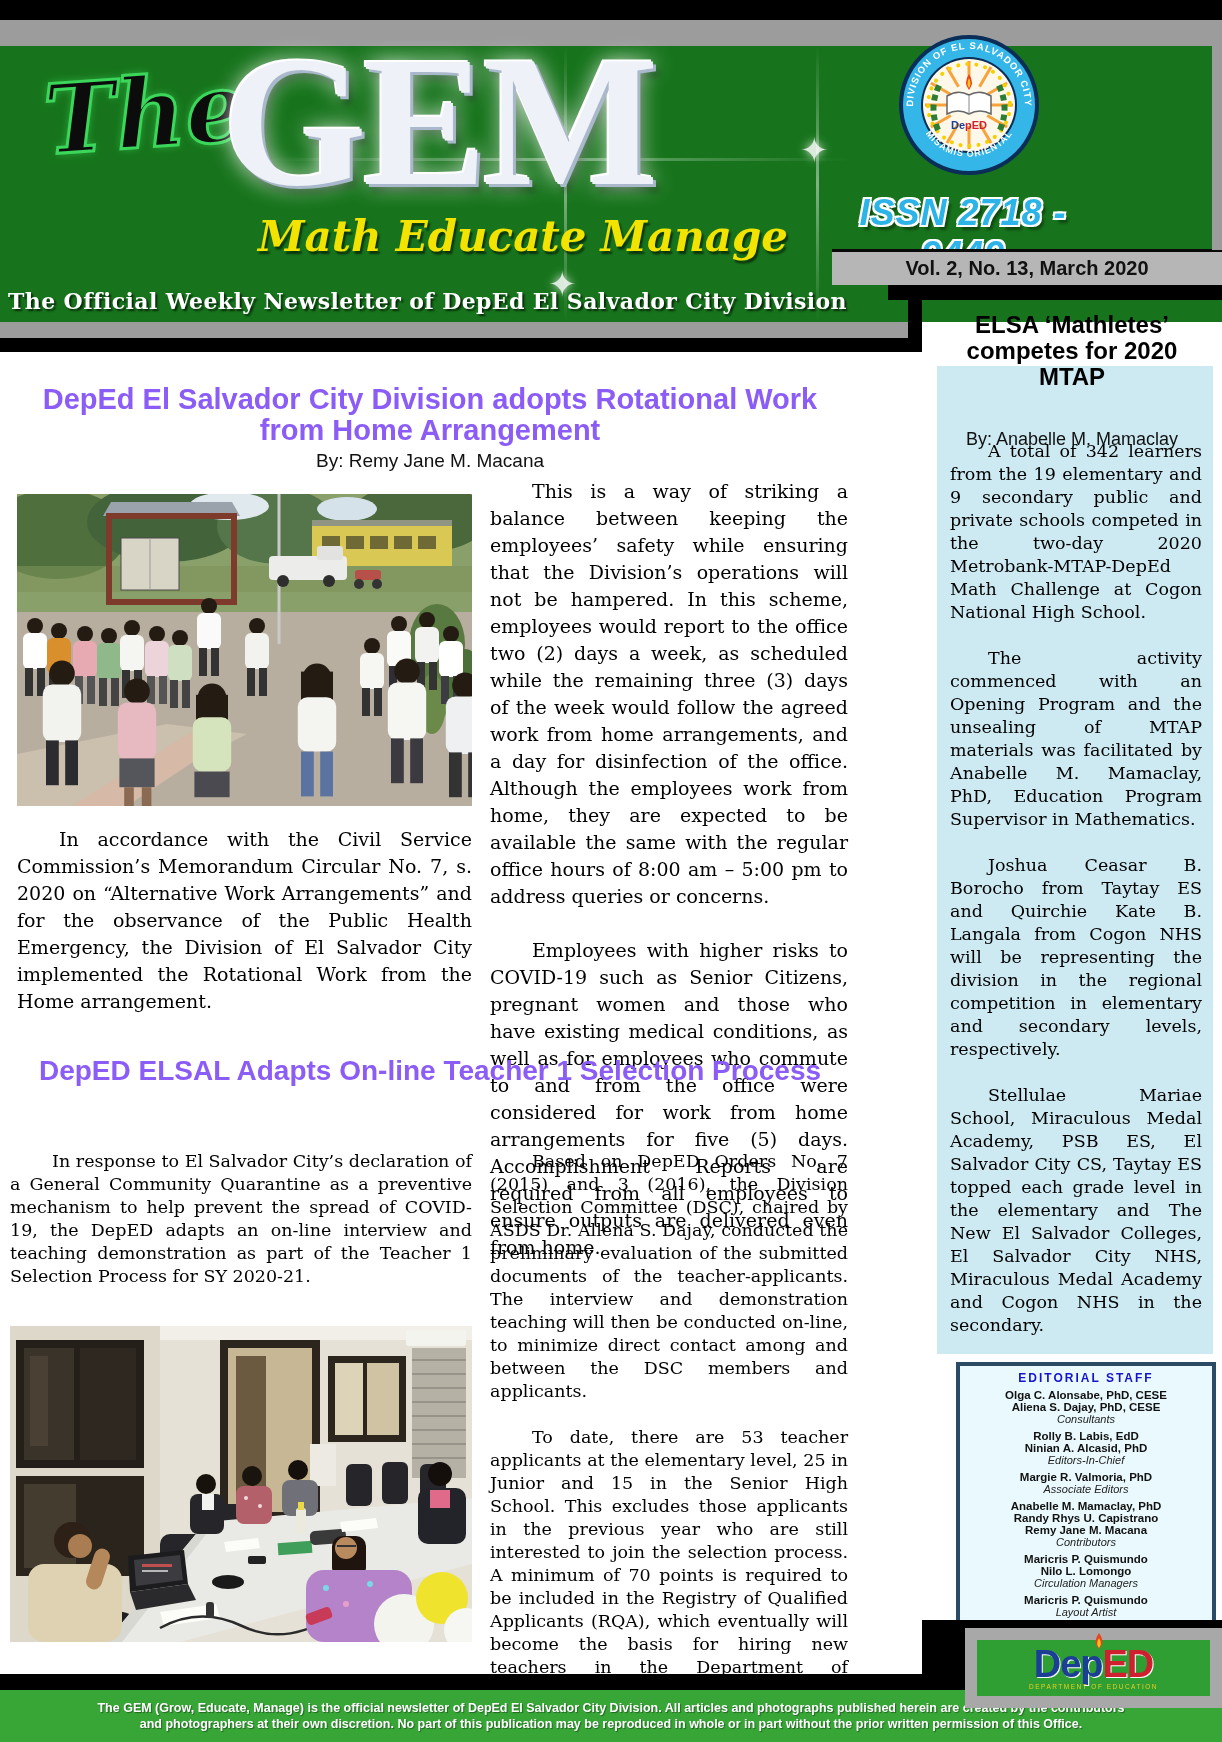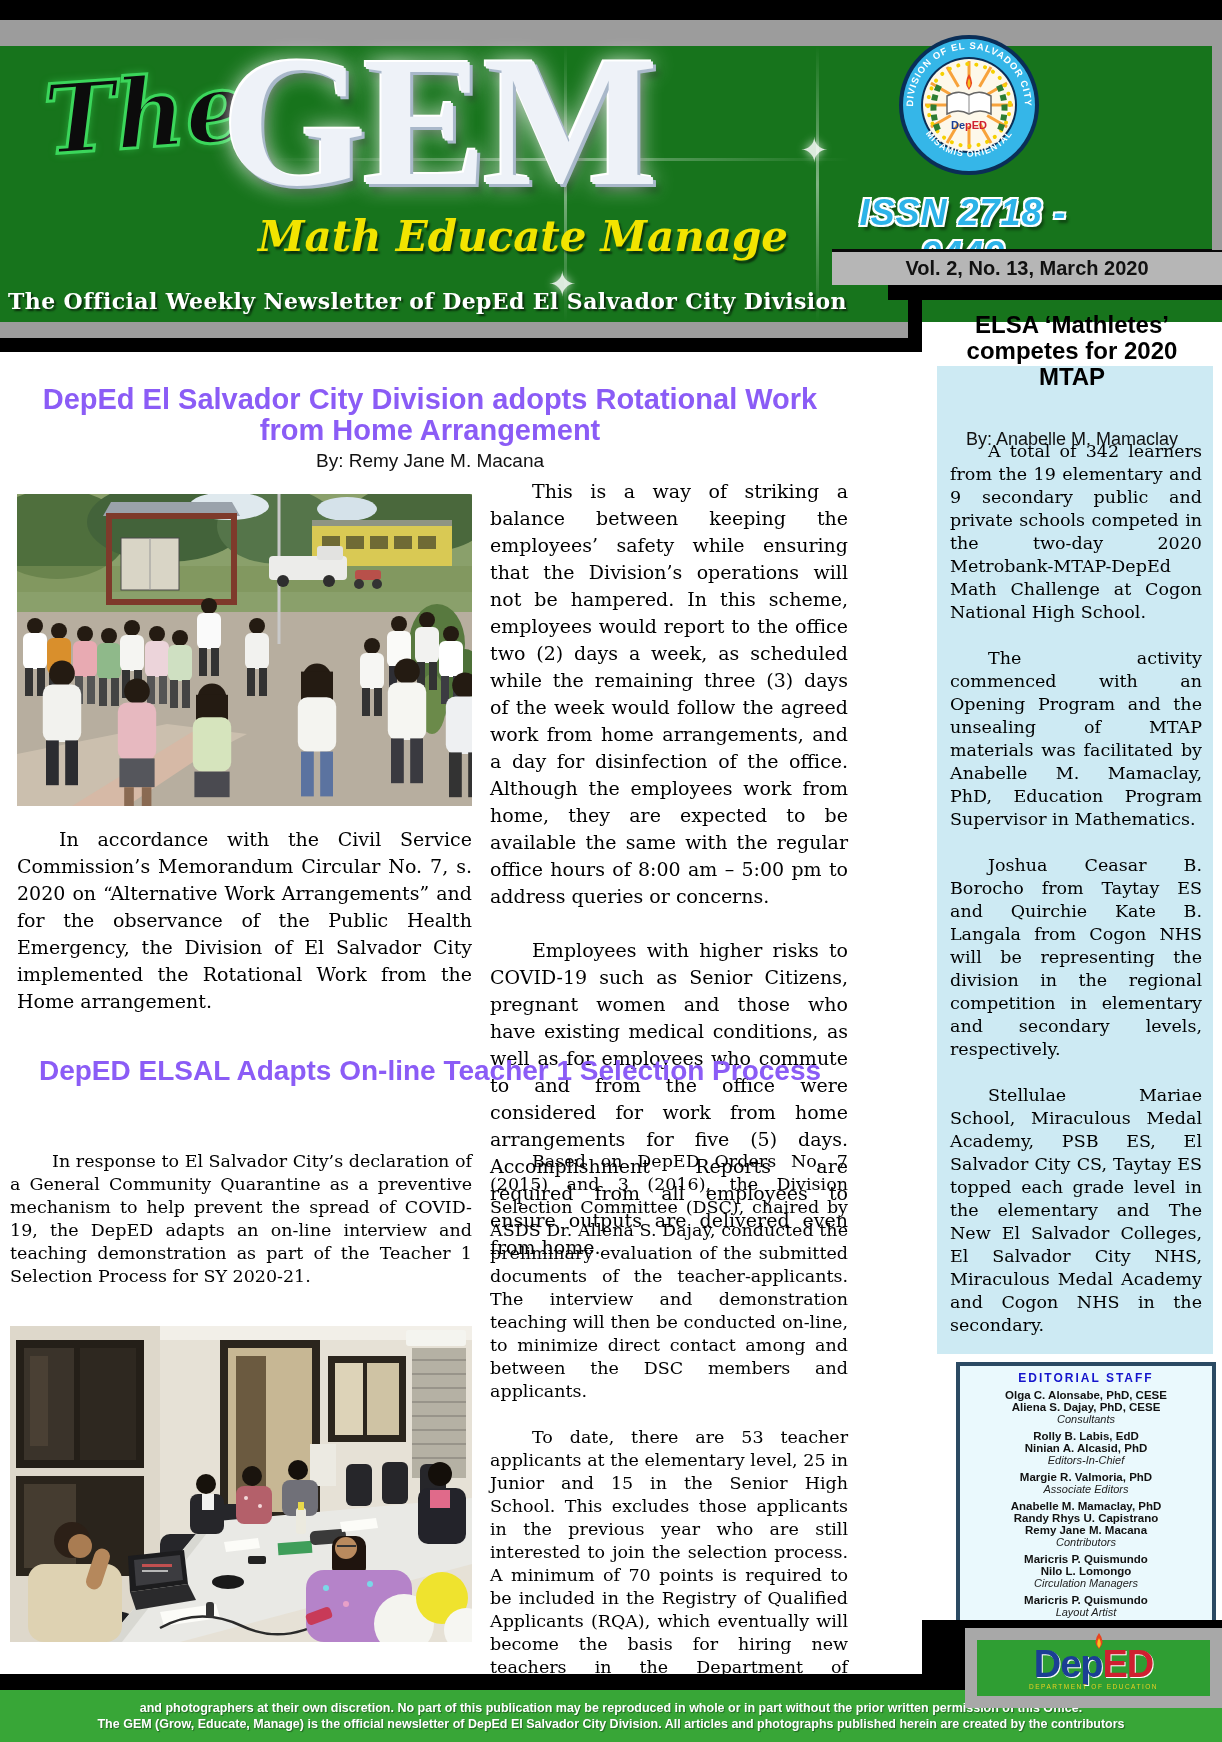--- a/index.html
+++ b/index.html
@@ -491,22 +491,22 @@
     <div class="ed-group">
       <div class="ed-name">Maricris P. Quismundo</div>
       <div class="ed-role">Layout Artist</div>
     </div>
   </div>
 
   <div class="abs sb-black"></div>
 
   <div class="abs bottom-black"></div>
   <div class="abs footer-green">
+    <div>The GEM  (Grow, Educate, Manage) is the official newsletter of DepEd El Salvador City Division. All articles and photographs published herein are created by the contributors</div>
     <div>and photographers at their own discretion. No part of this publication may be reproduced in whole or in part without the prior written permission of this Office.</div>
-    <div>The GEM  (Grow, Educate, Manage) is the official newsletter of DepEd El Salvador City Division. All articles and photographs published herein are created by the contributors</div>
   </div>
 
   <div class="abs deped-box">
     <div class="deped-green">
       <svg class="flame" width="20" height="24" viewBox="0 0 20 24">
         <path d="M10,1 q7,9 0,16 q-7,-7 0,-16" fill="#e8431f"></path>
         <path d="M10,6 q3.5,6 0,10 q-3.5,-4 0,-10" fill="#f7c21d"></path>
       </svg>
       <div class="deped-word">
         <span class="deped-blue">Dep</span><span class="deped-red">ED</span>

